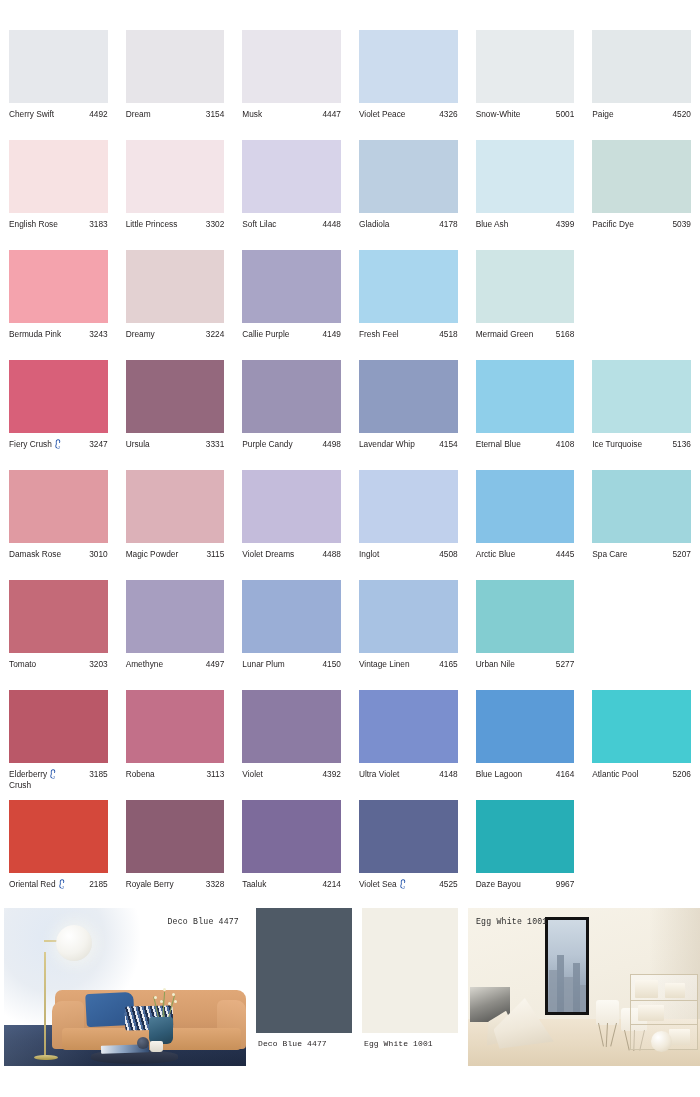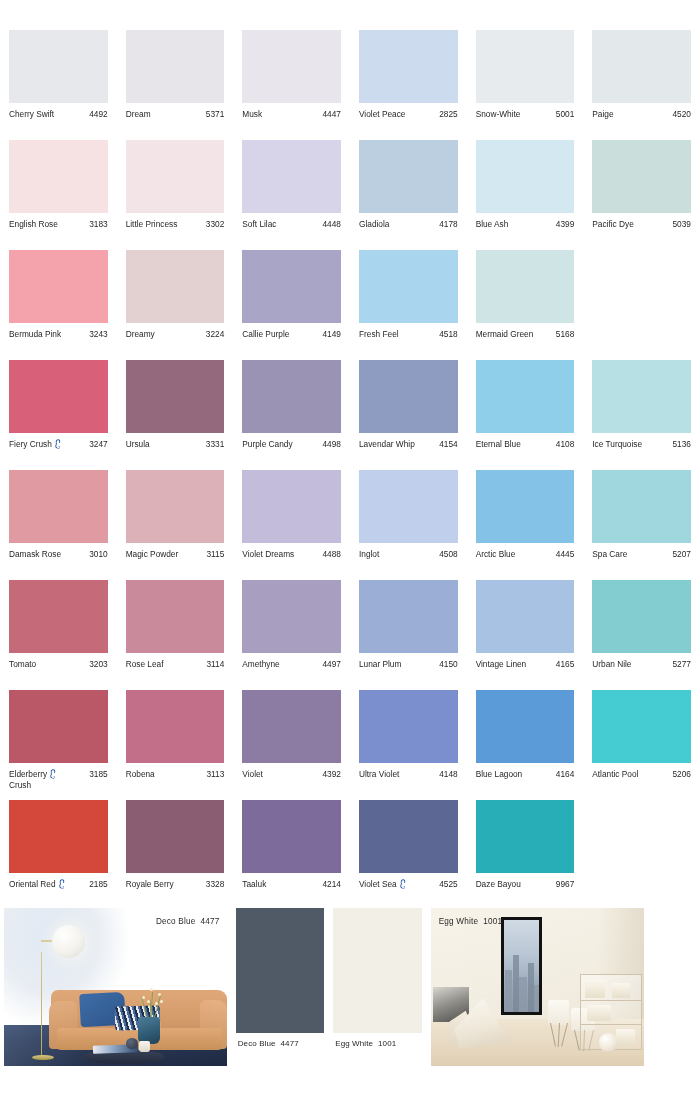--- a/index.html
+++ b/index.html
@@ -64,22 +64,23 @@
     vertical-align: -2px;
     margin-left: 2px;
     width: 8px;
     height: 10px;
   }
 
   
   #bottom-strip {
     position: absolute;
     left: 0; top: 908px;
-    width: 644px; height: 160px;
+    width: 700px; height: 160px;
     display: flex;
+    font-family: Liberation Mono, monospace;
   }
   .panel {
     position: relative;
     overflow: hidden;
   }
   .panel-photo-left { width: 242px; margin-left: 4px; }
   .panel-gap { width: 10px; }
   .panel-solid { width: 96px; }
   .panel-photo-right { width: 232px; }
 
@@ -342,35 +343,35 @@
           <div class="swatch-chip" style="background: rgb(230, 232, 236);"></div>
           <div class="swatch-caption">
             <span class="swatch-name">Cherry Swift</span>
             <span class="swatch-code">4492</span>
           </div>
         </div>
         <div class="swatch-cell">
           <div class="swatch-chip" style="background: rgb(231, 229, 233);"></div>
           <div class="swatch-caption">
             <span class="swatch-name">Dream</span>
-            <span class="swatch-code">5371</span>
+            <span class="swatch-code">3154</span>
           </div>
         </div>
         <div class="swatch-cell">
           <div class="swatch-chip" style="background: rgb(232, 229, 236);"></div>
           <div class="swatch-caption">
             <span class="swatch-name">Musk</span>
             <span class="swatch-code">4447</span>
           </div>
         </div>
         <div class="swatch-cell">
           <div class="swatch-chip" style="background: rgb(204, 220, 238);"></div>
           <div class="swatch-caption">
             <span class="swatch-name">Violet Peace</span>
-            <span class="swatch-code">2825</span>
+            <span class="swatch-code">4326</span>
           </div>
         </div>
         <div class="swatch-cell">
           <div class="swatch-chip" style="background: rgb(231, 235, 237);"></div>
           <div class="swatch-caption">
             <span class="swatch-name">Snow-White</span>
             <span class="swatch-code">5001</span>
           </div>
         </div>
         <div class="swatch-cell">
@@ -553,27 +554,20 @@
             <span class="swatch-code">5207</span>
           </div>
         </div>
       </div>
       <div class="swatch-row">
         <div class="swatch-cell">
           <div class="swatch-chip" style="background: rgb(196, 106, 120);"></div>
           <div class="swatch-caption">
             <span class="swatch-name">Tomato</span>
             <span class="swatch-code">3203</span>
-          </div>
-        </div>
-        <div class="swatch-cell">
-          <div class="swatch-chip" style="background: rgb(201, 138, 155);"></div>
-          <div class="swatch-caption">
-            <span class="swatch-name">Rose Leaf</span>
-            <span class="swatch-code">3114</span>
           </div>
         </div>
         <div class="swatch-cell">
           <div class="swatch-chip" style="background: rgb(167, 158, 192);"></div>
           <div class="swatch-caption">
             <span class="swatch-name">Amethyne</span>
             <span class="swatch-code">4497</span>
           </div>
         </div>
         <div class="swatch-cell">

